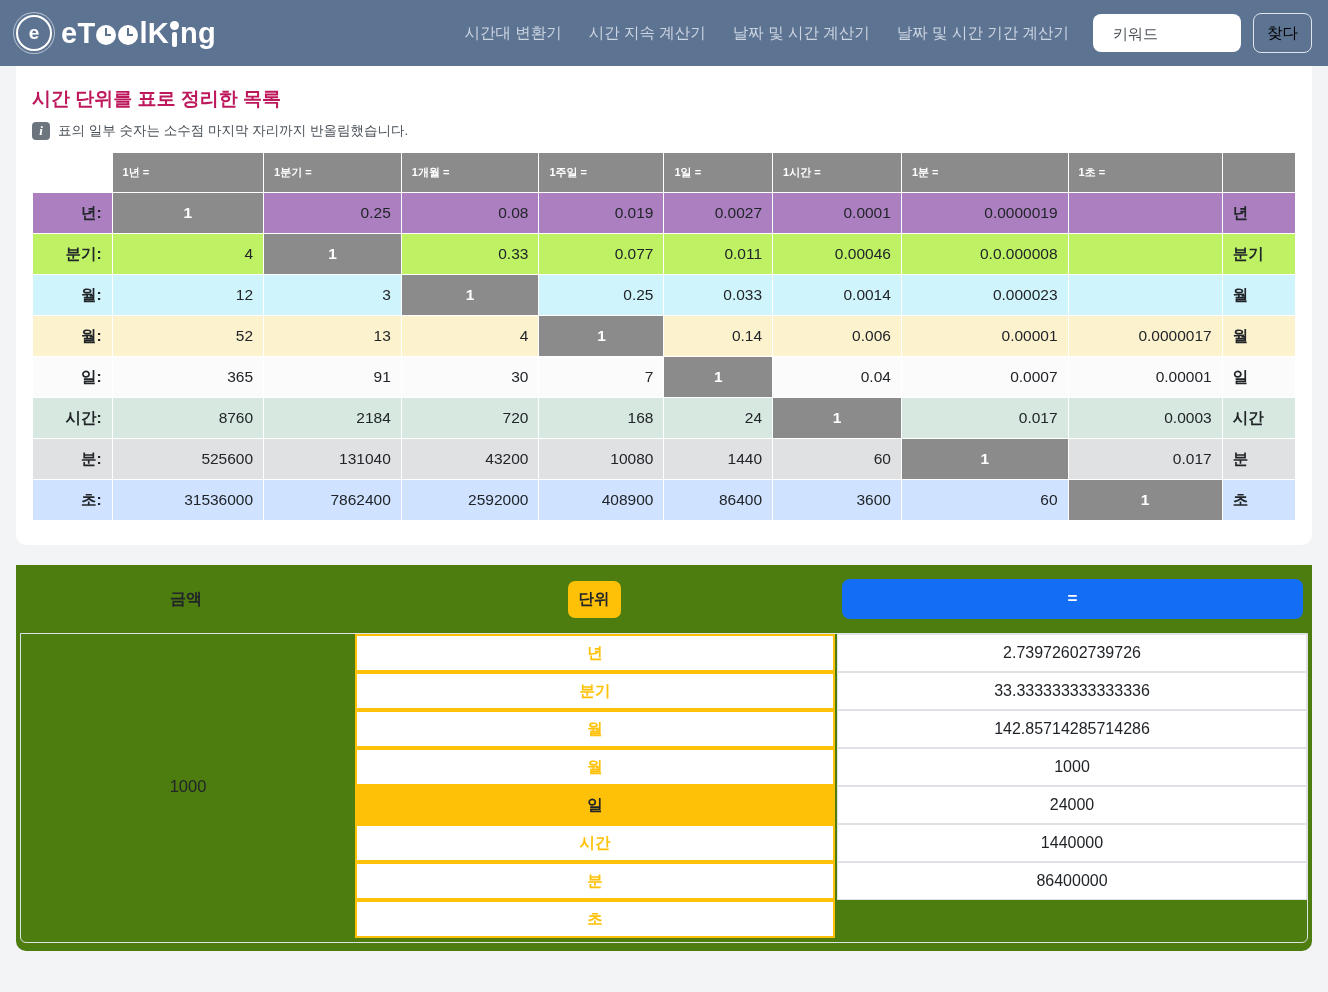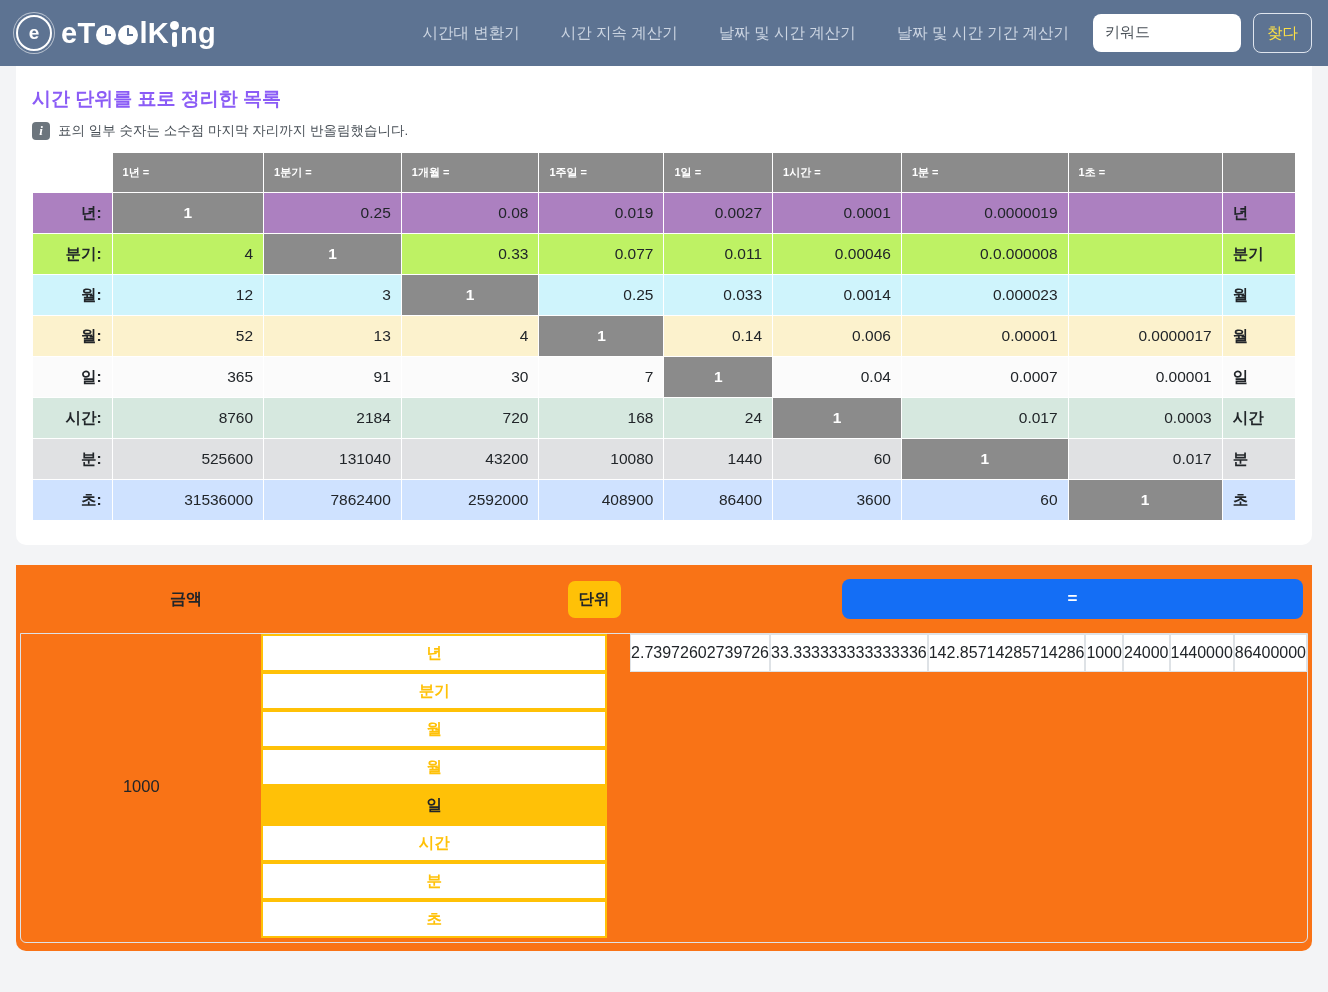--- a/index.html
+++ b/index.html
@@ -14,33 +14,33 @@
     display:flex; align-items:center; justify-content:center; font-weight:bold;
     font-size:19px; box-shadow:0 0 0 2px #5d7392, 0 0 0 3px rgba(255,255,255,.55); }
   .logo-text { font-size:29px; font-weight:bold; display:flex; align-items:center; letter-spacing:.3px; }
   .clock { width:20px; height:20px; background:#fff; border-radius:50%;
     display:inline-block; position:relative; margin:4px 1px 0; }
   .clock::before { content:""; position:absolute; left:9px; top:3px; width:2px; height:8px; background:#5d7392; }
   .clock::after  { content:""; position:absolute; left:9px; top:9px; width:6px; height:2px; background:#5d7392; }
   .person { display:inline-block; position:relative; width:9px; height:26px; margin:2px 1px 0; }
   .person::before { content:""; position:absolute; top:0; left:0; width:9px; height:9px; background:#fff; border-radius:50%; }
   .person::after  { content:""; position:absolute; top:11px; left:2px; width:5px; height:15px; background:#fff; border-radius:2px; }
-  .nav-links { display:flex; gap:41px; margin-left:auto; }
+  .nav-links { display:flex; gap:27px; margin-left:auto; }
   .nav-link { color:#ccd5e2; font-size:15.5px; white-space:nowrap; cursor:pointer; }
   .searchbar { display:flex; align-items:center; gap:12px; }
   .search-input { width:148px; height:38px; border:none; border-radius:8px;
-    padding:0 12px; font-size:15px; font-family:Liberation Mono, monospace; }
+    padding:0 20px; font-size:15px; font-family:Liberation Sans, sans-serif; }
   .search-input::placeholder { color:#495057; }
-  .search-btn { height:40px; padding:0 13px; background:transparent; color:#fde047;
+  .search-btn { height:40px; padding:0 13px; background:transparent; color:#000000;
     border:1px solid #dfe5ee; border-radius:8px; font-size:15.5px; cursor:pointer;
     font-family:"Liberation Sans",sans-serif; }
 
   
   .card1 { background:#fff; margin:0 16px; border-radius:0 0 10px 10px; padding:10px 16px 24px; }
-  .section-title { font-size:19px; font-weight:bold; color:#8b5cf6; margin:10px 0 10px; }
+  .section-title { font-size:19px; font-weight:bold; color:#be185d; margin:10px 0 10px; }
   .note { display:flex; align-items:center; gap:8px; font-size:13.5px; color:#495057; margin-bottom:12px; }
   .info-icon { width:18px; height:18px; min-width:18px; background:#6c757d; color:#fff;
     border-radius:4px; display:flex; align-items:center; justify-content:center;
     font-family:"Liberation Serif",serif; font-style:italic; font-weight:bold; font-size:13px; }
 
   table.units { width:100%; border-collapse:collapse; table-layout:fixed; }
   table.units th { background:#8b8b8b; color:#fff; font-size:11px; text-align:left;
     padding:0 0 0 10px; height:40px; border:1px solid #fff; font-weight:bold; }
   table.units th.blank { background:transparent; }
   table.units td { height:41px; font-size:15.5px; padding:0 10px; border:1px solid #fff; }
@@ -54,40 +54,40 @@
   .rw4 td { background:#fbfbfb; border-color:#e2e4e6; }
   .rw5 td { background:#d6e8df; }
   .rw6 td { background:#e0e1e3; }
   .rw7 td { background:#cfe2ff; }
   table.units td.diag { background:#8b8b8b; color:#fff; font-weight:bold; text-align:center; border-color:#fff; }
 
   
   .card2 { margin:20px 16px 0; }
   .calc-header { background:#5d7392; color:#fff; font-weight:bold; font-size:17px;
     text-align:center; height:36px; line-height:36px; border-radius:7px 7px 0 0; }
-  .calc-white { background:#f97316; border-radius:0 0 10px 10px; padding:10px 2px 8px; }
+  .calc-white { background:#4d7c0f; border-radius:0 0 10px 10px; padding:10px 2px 8px; }
   .controls { display:flex; align-items:center; padding:4px 0 14px; }
   .col-amount { width:336px; text-align:center; font-weight:bold; font-size:16px; }
   .col-unitbadge { width:480px; display:flex; justify-content:center; }
   .badge-unit { background:#ffc107; color:#212529; font-weight:bold; font-size:15.5px;
     padding:8px 11px; border-radius:7px; }
   .col-equals { flex:1; padding:0 7px 0 8px; }
   .equals-btn { width:100%; height:40px; background:#146ef5; color:#fff; border:none;
     border-radius:8px; font-size:17px; font-weight:bold; cursor:pointer;
     font-family:"Liberation Sans",sans-serif; }
   .calc-body { display:flex; border:1px solid #dee2e6; border-radius:0 0 6px 6px;
     margin:0 2px; padding-bottom:4px; }
   .amount-cell { width:334px; display:flex; align-items:center; justify-content:center;
     font-size:16.5px; }
   .units-col { width:480px; display:flex; flex-direction:column; }
   .unit-btn { height:38px; border:2px solid #ffc107; background:#fff; color:#ffc107;
     font-weight:bold; font-size:15.5px; display:flex; align-items:center;
     justify-content:center; cursor:pointer; font-family:"Liberation Sans",sans-serif; }
   .unit-btn.selected { background:#ffc107; color:#212529; }
-  .values-col { flex:1; display:flex; flex-direction:row; padding-left:23px; }
+  .values-col { flex:1; display:flex; flex-direction:column; padding-left:2px; }
   .value-cell { height:38px; border:1px solid #dee2e6; background:#fff; display:flex;
     align-items:center; justify-content:center; font-size:16px; }
 
   
   .footer { display:flex; align-items:center; gap:15px; padding:23px 18px 0; font-size:15.5px; }
 </style>
 </head>
 <body>
 
 <div class="navbar">

